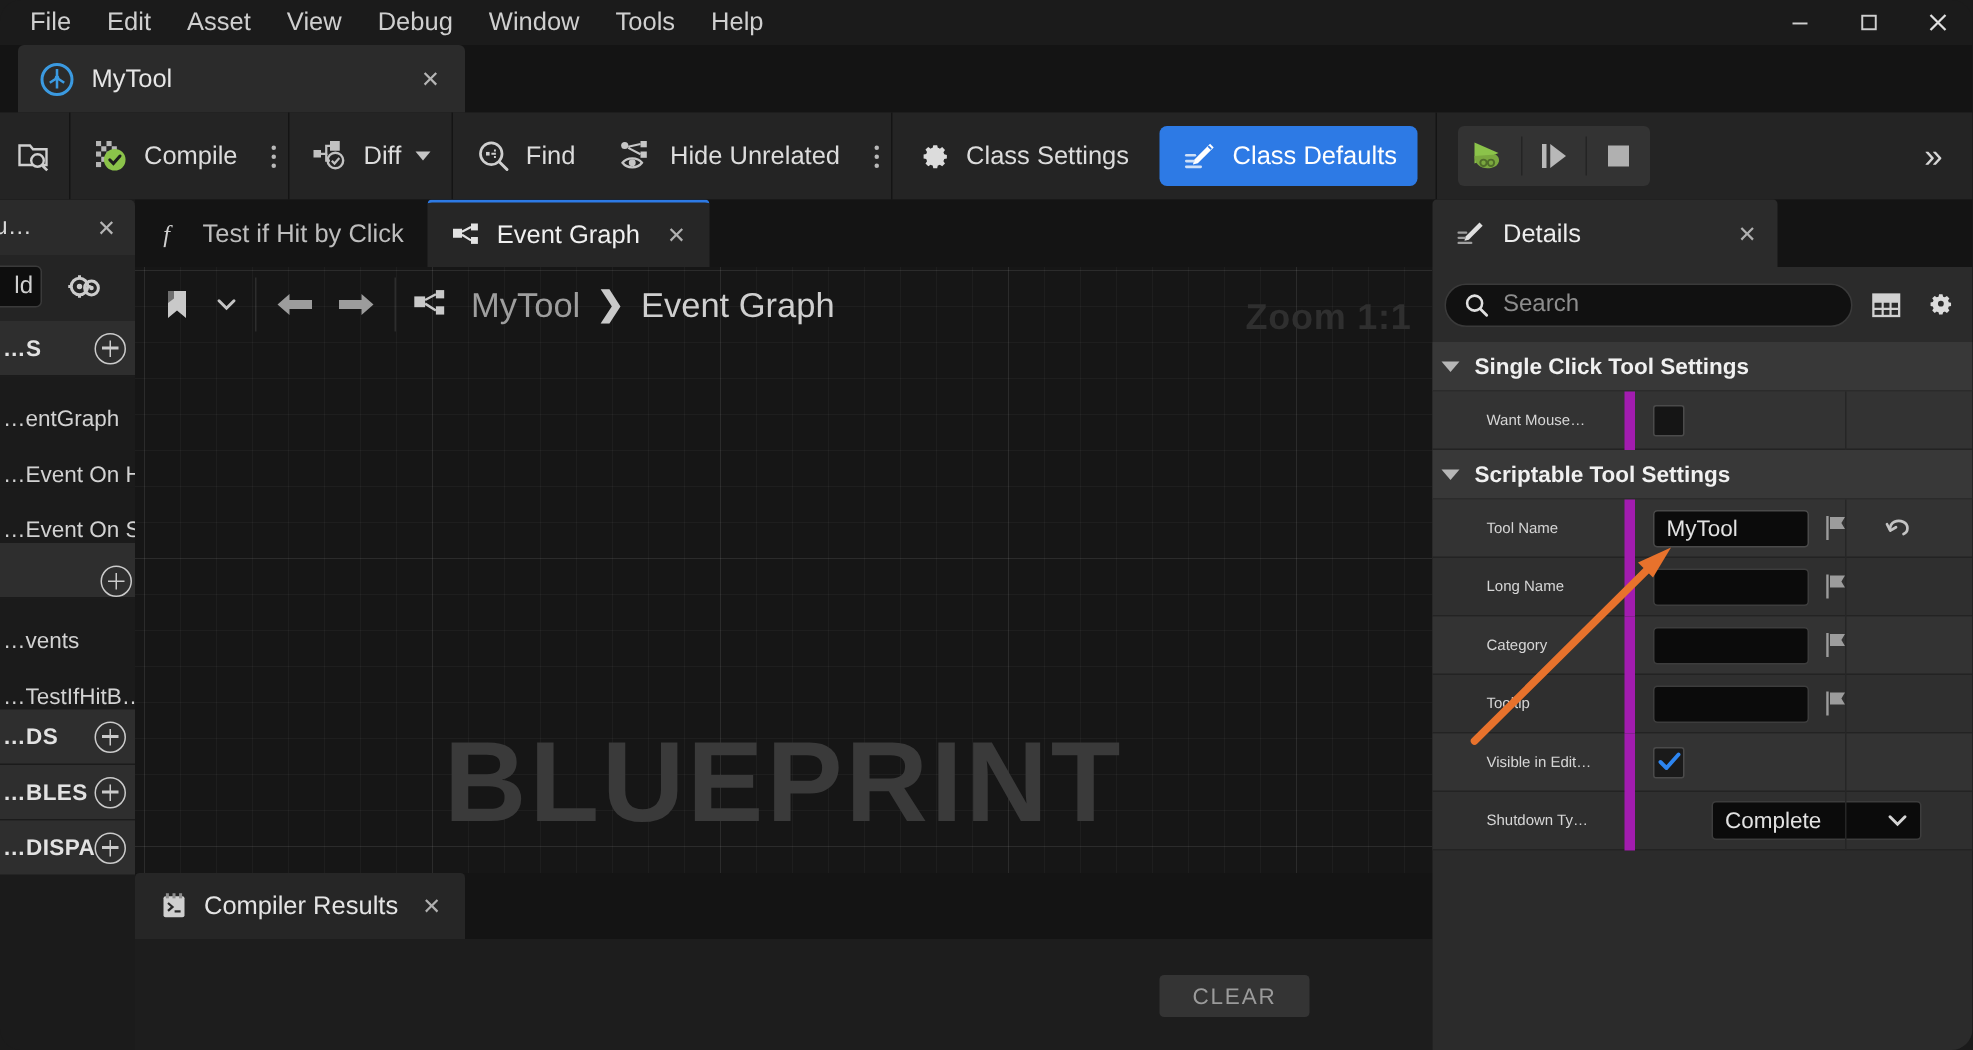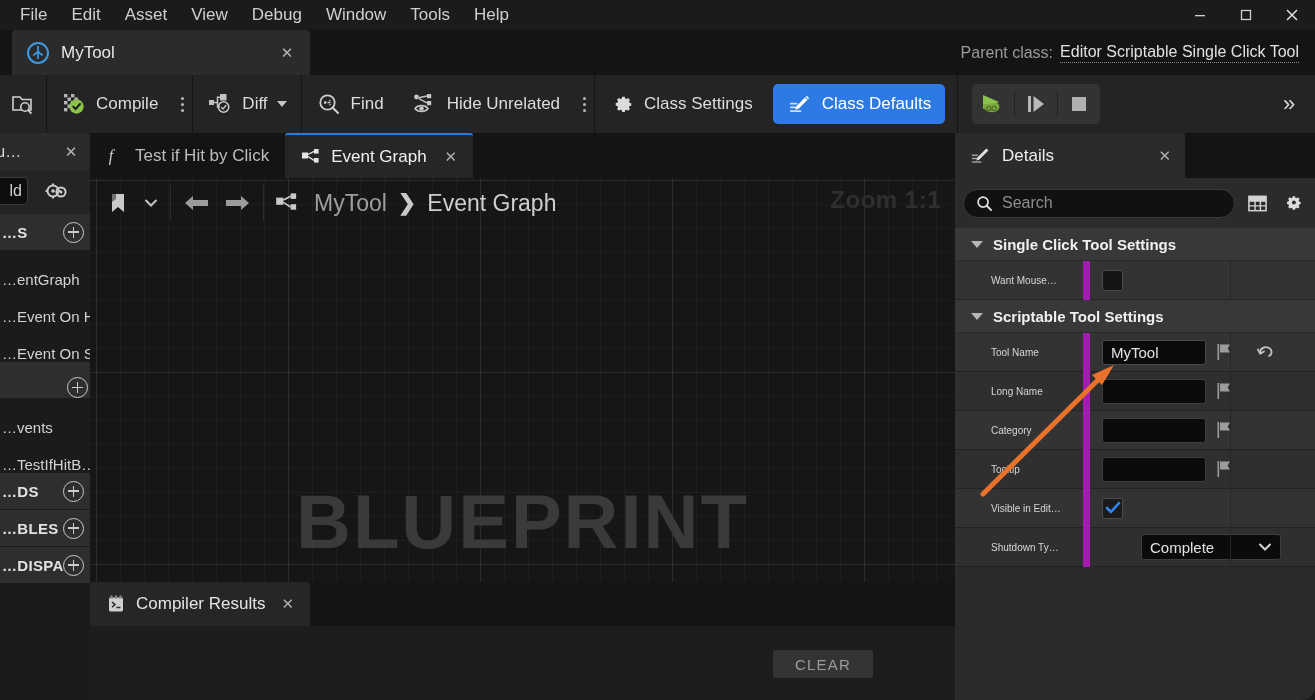--- a/index.html
+++ b/index.html
@@ -175,21 +175,21 @@
   }
   .g-ico { width: 40px; height: 44px; display:flex; align-items:center; justify-content:center; }
   .g-vdiv { width: 1px; height: 36px; background: rgba(255,255,255,.10); margin: 0 6px; }
   .breadcrumb {
     display: flex; align-items: center; gap: 11px; font-size: 23px; color: #9e9e9e;
     margin-left: 10px;
   }
   .breadcrumb .sep { color: #c9c9c9; font-size: 22px; font-weight: bold; }
   .breadcrumb .crumb.last { color: #cfcfcf; }
   .zoomlabel {
-    position: absolute; right: 14px; top: 8px; font-size: 24px;
+    position: absolute; right: 14px; top: 20px; font-size: 24px;
     color: #2f2f2f; font-weight: bold; letter-spacing: .5px;
   }
   .watermark {
     position: absolute; left: 0; right: 0; top: 300px; text-align: center;
     font-size: 76px; font-weight: bold; color: #3a3a3a; letter-spacing: 2px;
     pointer-events: none; user-select: none;
   }
 
   
   .crtabrow {
@@ -235,21 +235,21 @@
   .d-search {
     flex: 1; height: 29px; background: #111111; border-radius: 15px;
     display: flex; align-items: center; gap: 9px; padding: 0 12px;
     border: 1px solid #3a3a3a;
   }
   .d-search .ph { color: #8d8d8d; font-size: 16px; }
   .d-iconbtn { width: 28px; height: 28px; display:flex; align-items:center; justify-content:center;}
 
   .cat-hdr {
     height: 33px; background: #383838; display: flex; align-items: center; gap: 10px;
-    padding-left: 16px; font-size: 15px; font-weight: bold; color: #f0f0f0;
+    padding-left: 6px; font-size: 15px; font-weight: bold; color: #f0f0f0;
     border-bottom: 1px solid #2b2b2b;
   }
   .tri-dn { width: 0; height: 0; border-left: 6px solid transparent;
             border-right: 6px solid transparent; border-top: 7px solid #b6b6b6; }
   .prop-row {
     height: 39px; display: flex; align-items: center;
     border-bottom: 1px solid #232323; background: #333333;
   }
   .prop-row:nth-child(even) { background: #2f2f2f; }
   .prop-name {
@@ -324,24 +324,20 @@
     <div class="asset-tab">
       <svg class="bp-icon" viewBox="0 0 24 24">
         <circle cx="12" cy="12" r="10" fill="none" stroke="#3b9ae1" stroke-width="2"></circle>
         <path d="M12 5 L12 11 M12 11 L7.2 14.2 M12 11 L16.8 14.2 M12 11 L12 18" stroke="#3b9ae1" stroke-width="1.7" fill="none"></path>
         <circle cx="12" cy="11" r="1.6" fill="#3b9ae1"></circle>
       </svg>
       <span class="label">MyTool</span>
       <span class="tab-x">✕</span>
     </div>
 
-    <div class="parentclass">
-      <span class="pc-label">Parent class:</span>
-      <span class="pc-value">Editor Scriptable Single Click Tool</span>
-    </div>
   </div>
 
   <div class="toolbar">
 
     <div class="tb-btn" style="padding-left:10px;padding-right:10px;">
       <span class="ico">
         <svg width="26" height="26" viewBox="0 0 26 26">
           <path d="M3 6 L10 6 L12 8.5 L21 8.5 L21 19 L3 19 Z" fill="none" stroke="#cfcfcf" stroke-width="1.6"></path>
           <circle cx="15" cy="16" r="4.2" fill="#242424" stroke="#cfcfcf" stroke-width="1.6"></circle>
           <path d="M18.2 19.3 L21.5 22.6" stroke="#cfcfcf" stroke-width="1.8"></path>

